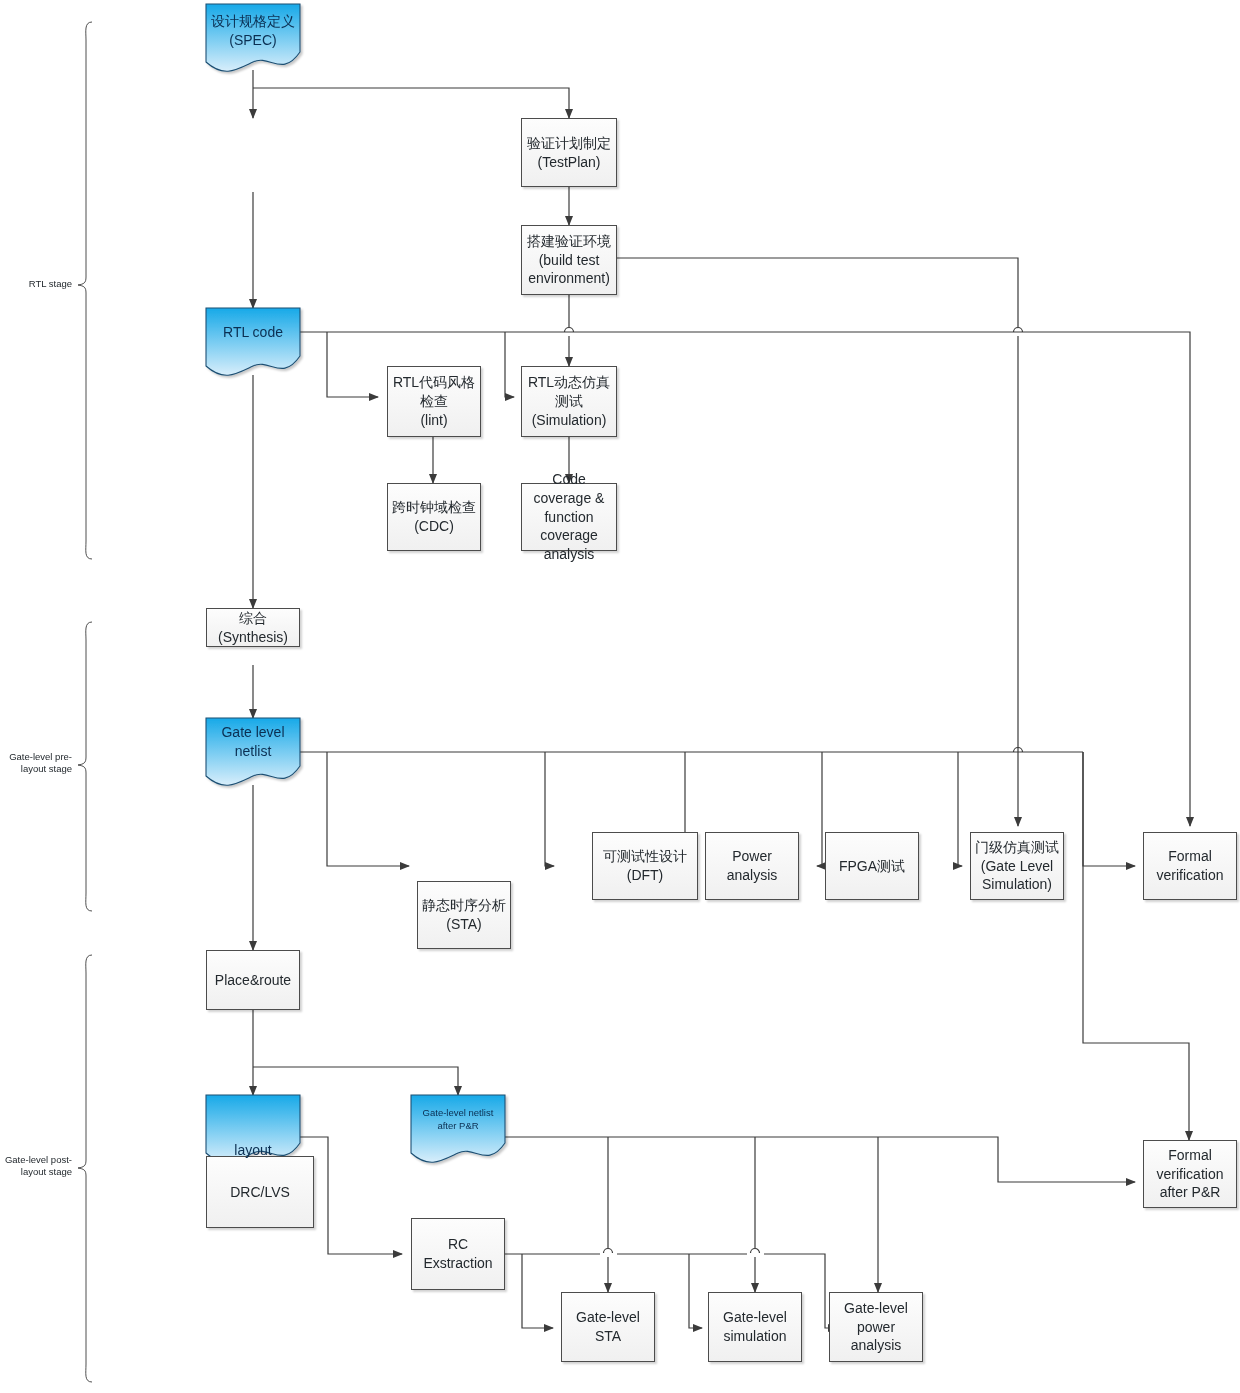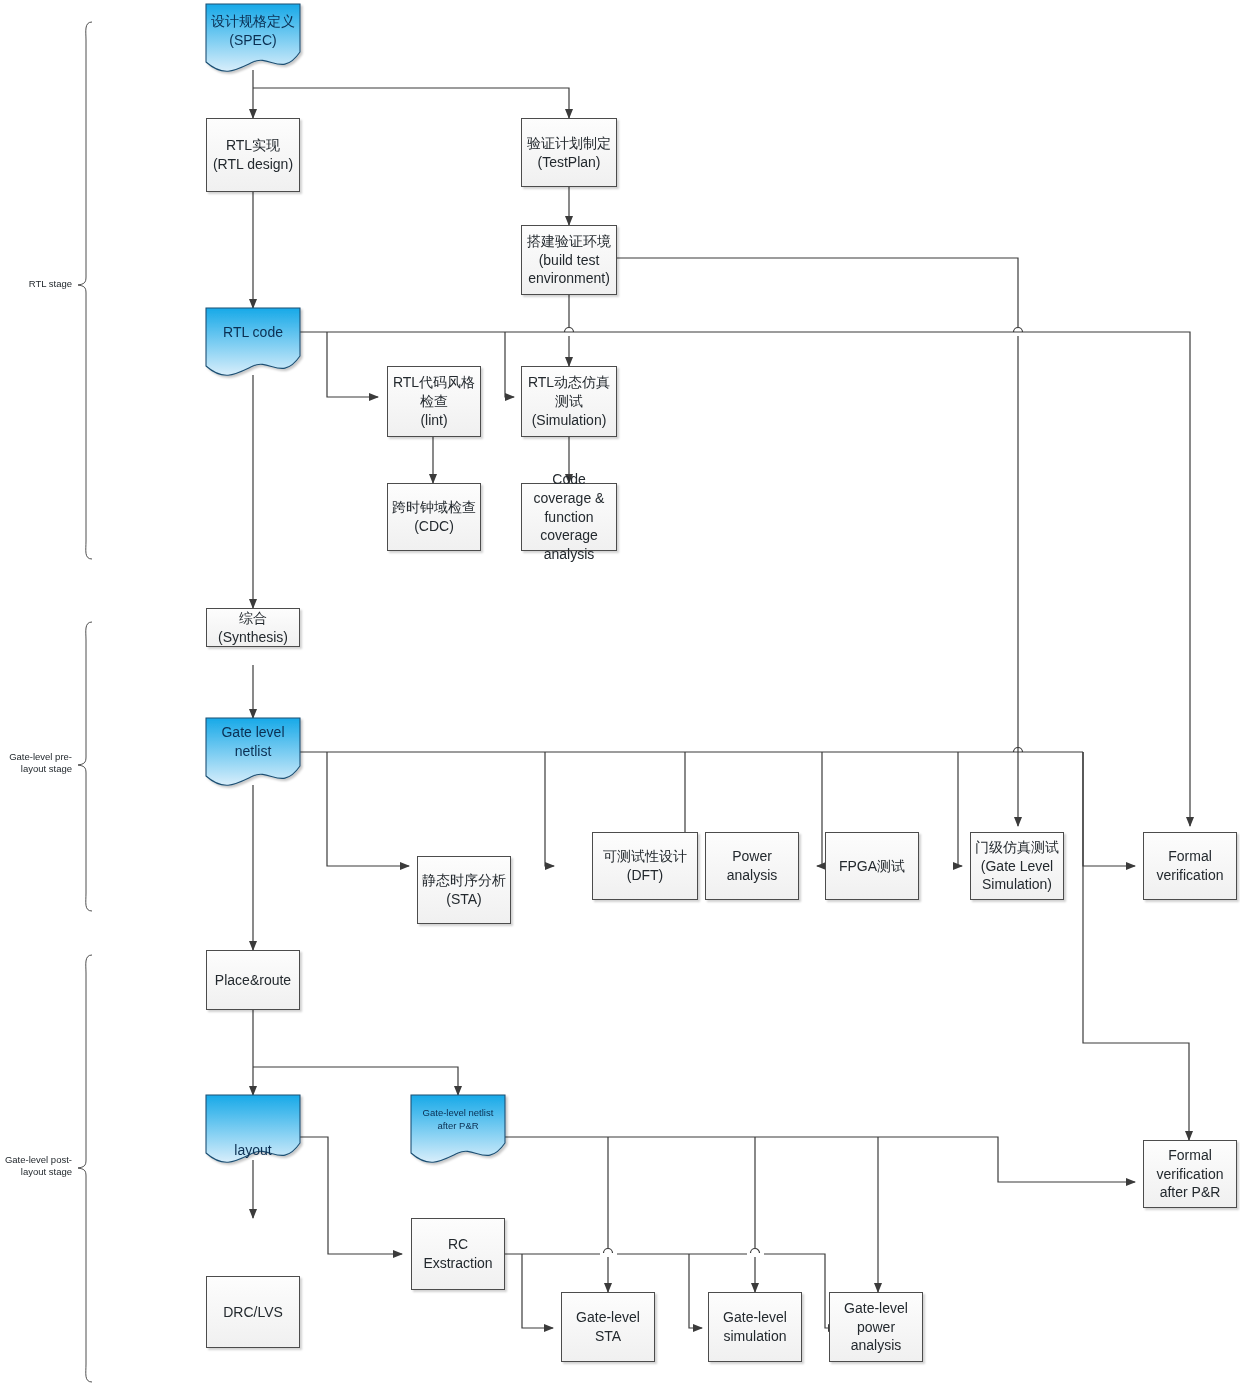--- a/index.html
+++ b/index.html
@@ -141,26 +141,20 @@
     </div>
   </div>
 
   <div class="node doc fs9" style="left:411px;top:1095px;width:94px;height:50px;">
     <div class="txt">
       <div>Gate-level netlist</div>
       <div>after P&amp;R</div>
     </div>
   </div>
 
-  <div class="node proc fs10" style="left:206px;top:118px;width:94px;height:74px;">
-    <div class="txt">
-      <div>RTL实现</div>
-      <div>(RTL design)</div>
-    </div>
-  </div>
 
   <div class="node proc fs10" style="left:521px;top:118px;width:96px;height:69px;">
     <div class="txt">
       <div>验证计划制定</div>
       <div>(TestPlan)</div>
     </div>
   </div>
 
   <div class="node proc fs10" style="left:521px;top:225px;width:96px;height:70px;">
     <div class="txt">
@@ -199,21 +193,21 @@
     </div>
   </div>
 
   <div class="node proc fs10" style="left:206px;top:608px;width:94px;height:39px;">
     <div class="txt">
       <div>综合</div>
       <div>(Synthesis)</div>
     </div>
   </div>
 
-  <div class="node proc fs10" style="left:417px;top:856px;width:94px;height:68px;">
+  <div class="node proc fs10" style="left:417px;top:881px;width:94px;height:68px;">
     <div class="txt">
       <div>静态时序分析(STA)</div>
     </div>
   </div>
 
   <div class="node proc fs10" style="left:592px;top:832px;width:106px;height:68px;">
     <div class="txt">
       <div>可测试性设计</div>
       <div>(DFT)</div>
     </div>
@@ -244,21 +238,21 @@
       <div>Formal verification</div>
     </div>
   </div>
 
   <div class="node proc fs10" style="left:206px;top:950px;width:94px;height:60px;">
     <div class="txt">
       <div>Place&amp;route</div>
     </div>
   </div>
 
-  <div class="node proc fs10" style="left:206px;top:1276px;width:94px;height:72px;">
+  <div class="node proc fs10" style="left:206px;top:1156px;width:108px;height:72px;">
     <div class="txt">
       <div>DRC/LVS</div>
     </div>
   </div>
 
   <div class="node proc fs10" style="left:411px;top:1218px;width:94px;height:72px;">
     <div class="txt">
       <div>RC Exstraction</div>
     </div>
   </div>

